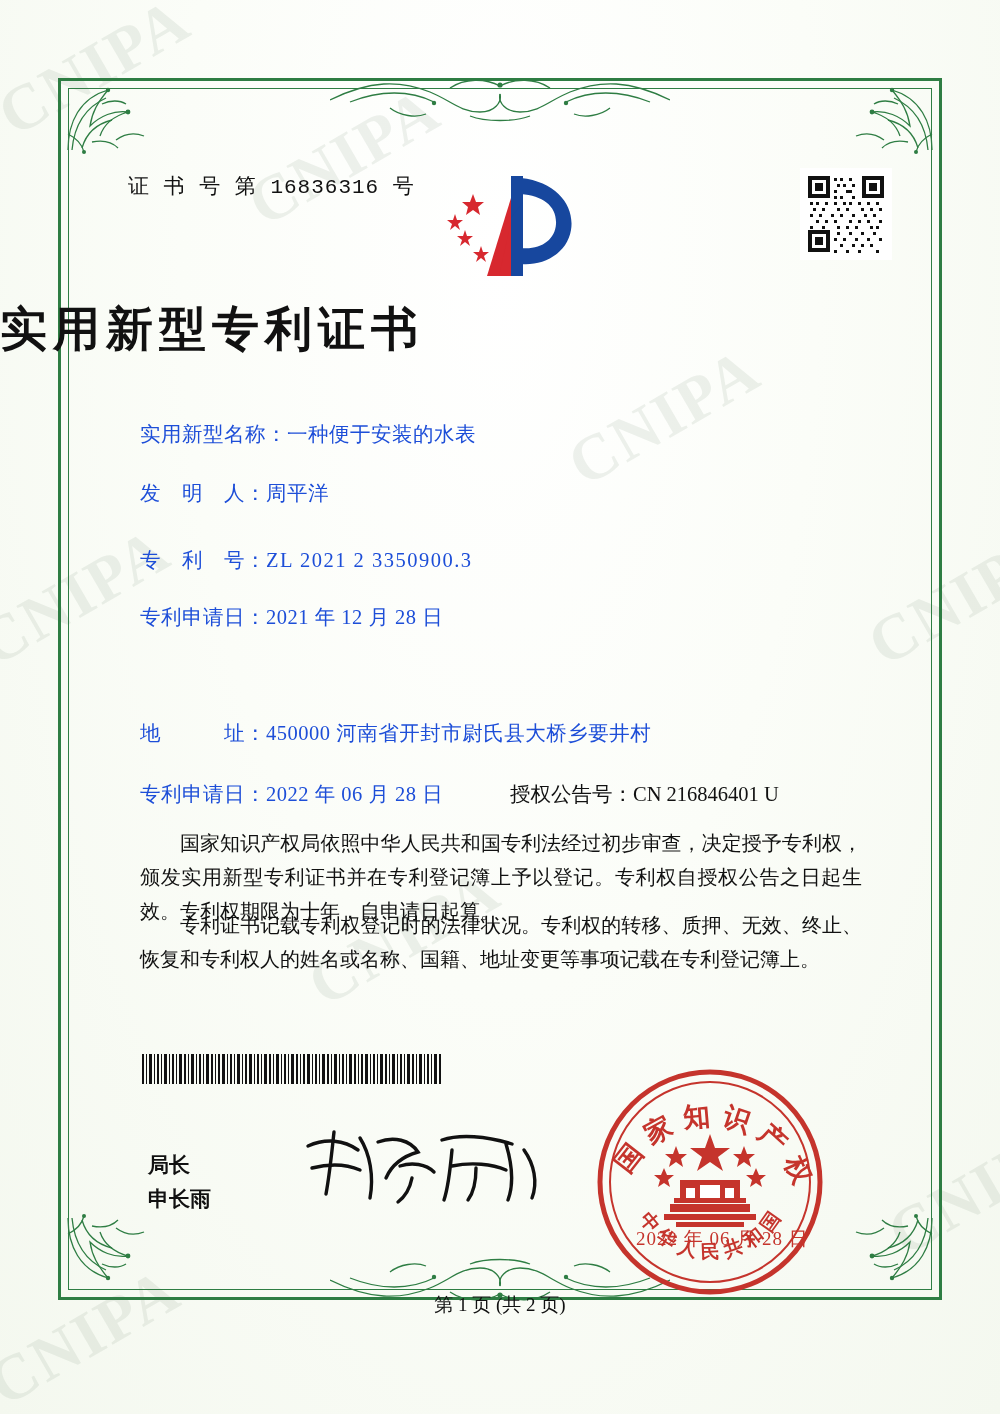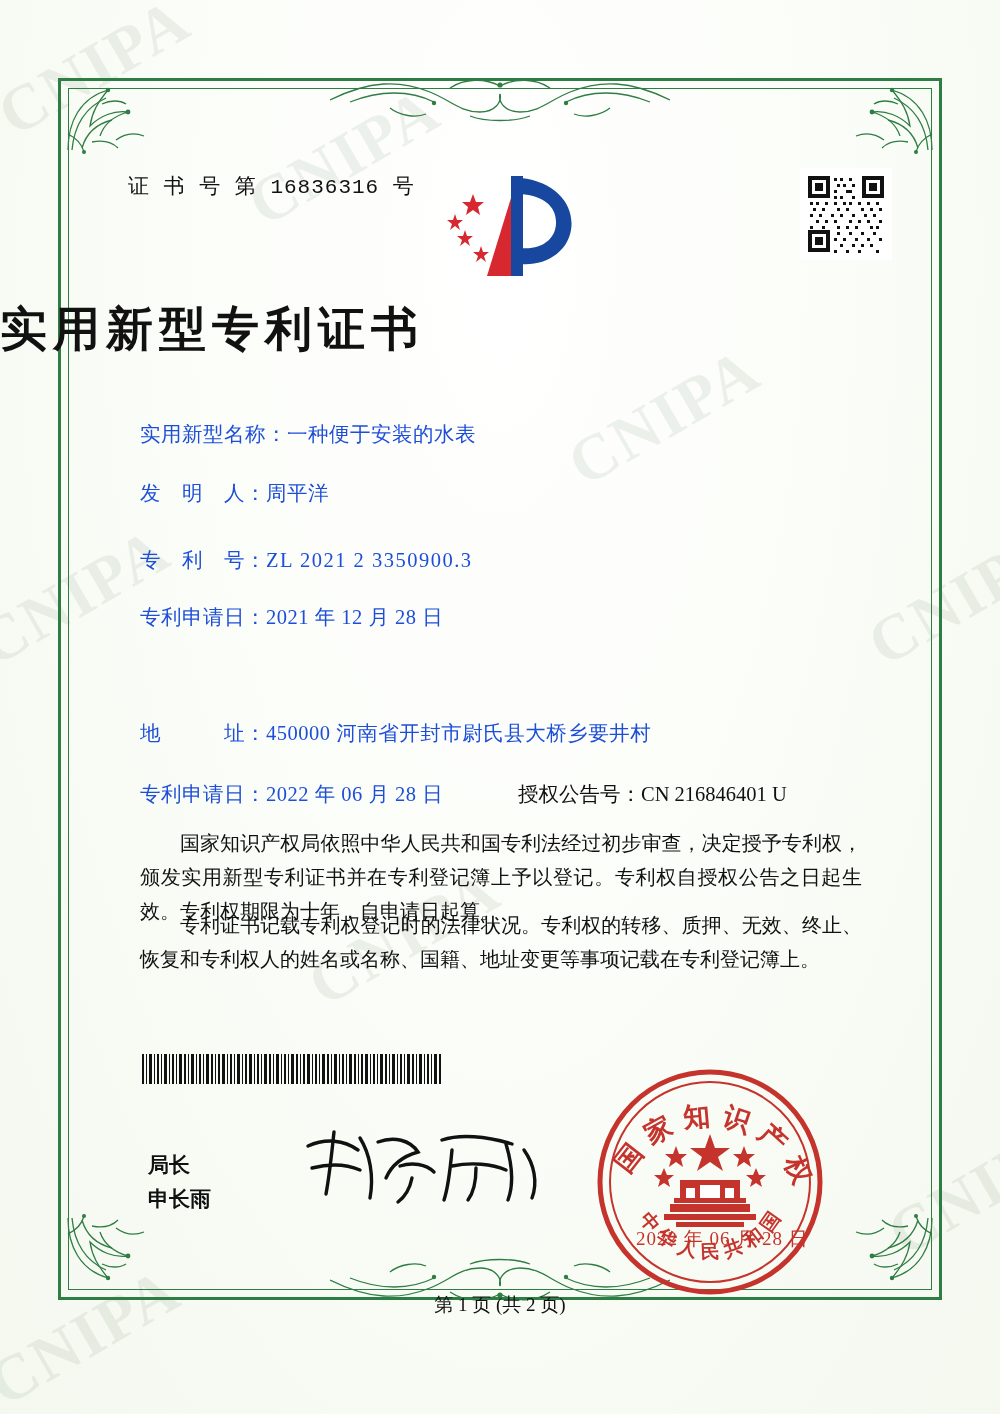--- a/index.html
+++ b/index.html
@@ -136,21 +136,21 @@
     letter-spacing: 0.5px;
   }
 
   #f-name  { top: 420px; }
   #f-inv   { top: 479px; }
   #f-pat   { top: 522px; margin-top: 24px; }
   #f-app   { top: 603px; }
   #f-owner { top: 661px; }
   #f-addr  { top: 719px; }
   #f-pub   { top: 780px; }
-  #f-pubno { position: absolute; left: 510px; top: 780px; font-size: 20.5px; white-space: nowrap; color:#111;margin-left:8px; }
+  #f-pubno { position: absolute; left: 510px; top: 780px; font-size: 20.5px; white-space: nowrap; color:#111; }
 
   .mono-num { font-family: "Liberation Serif", serif; letter-spacing: 1.5px; }
 
   
   .para {
     position: absolute;
     left: 140px;
     width: 722px;
     font-size: 20px;
     line-height: 34px;

